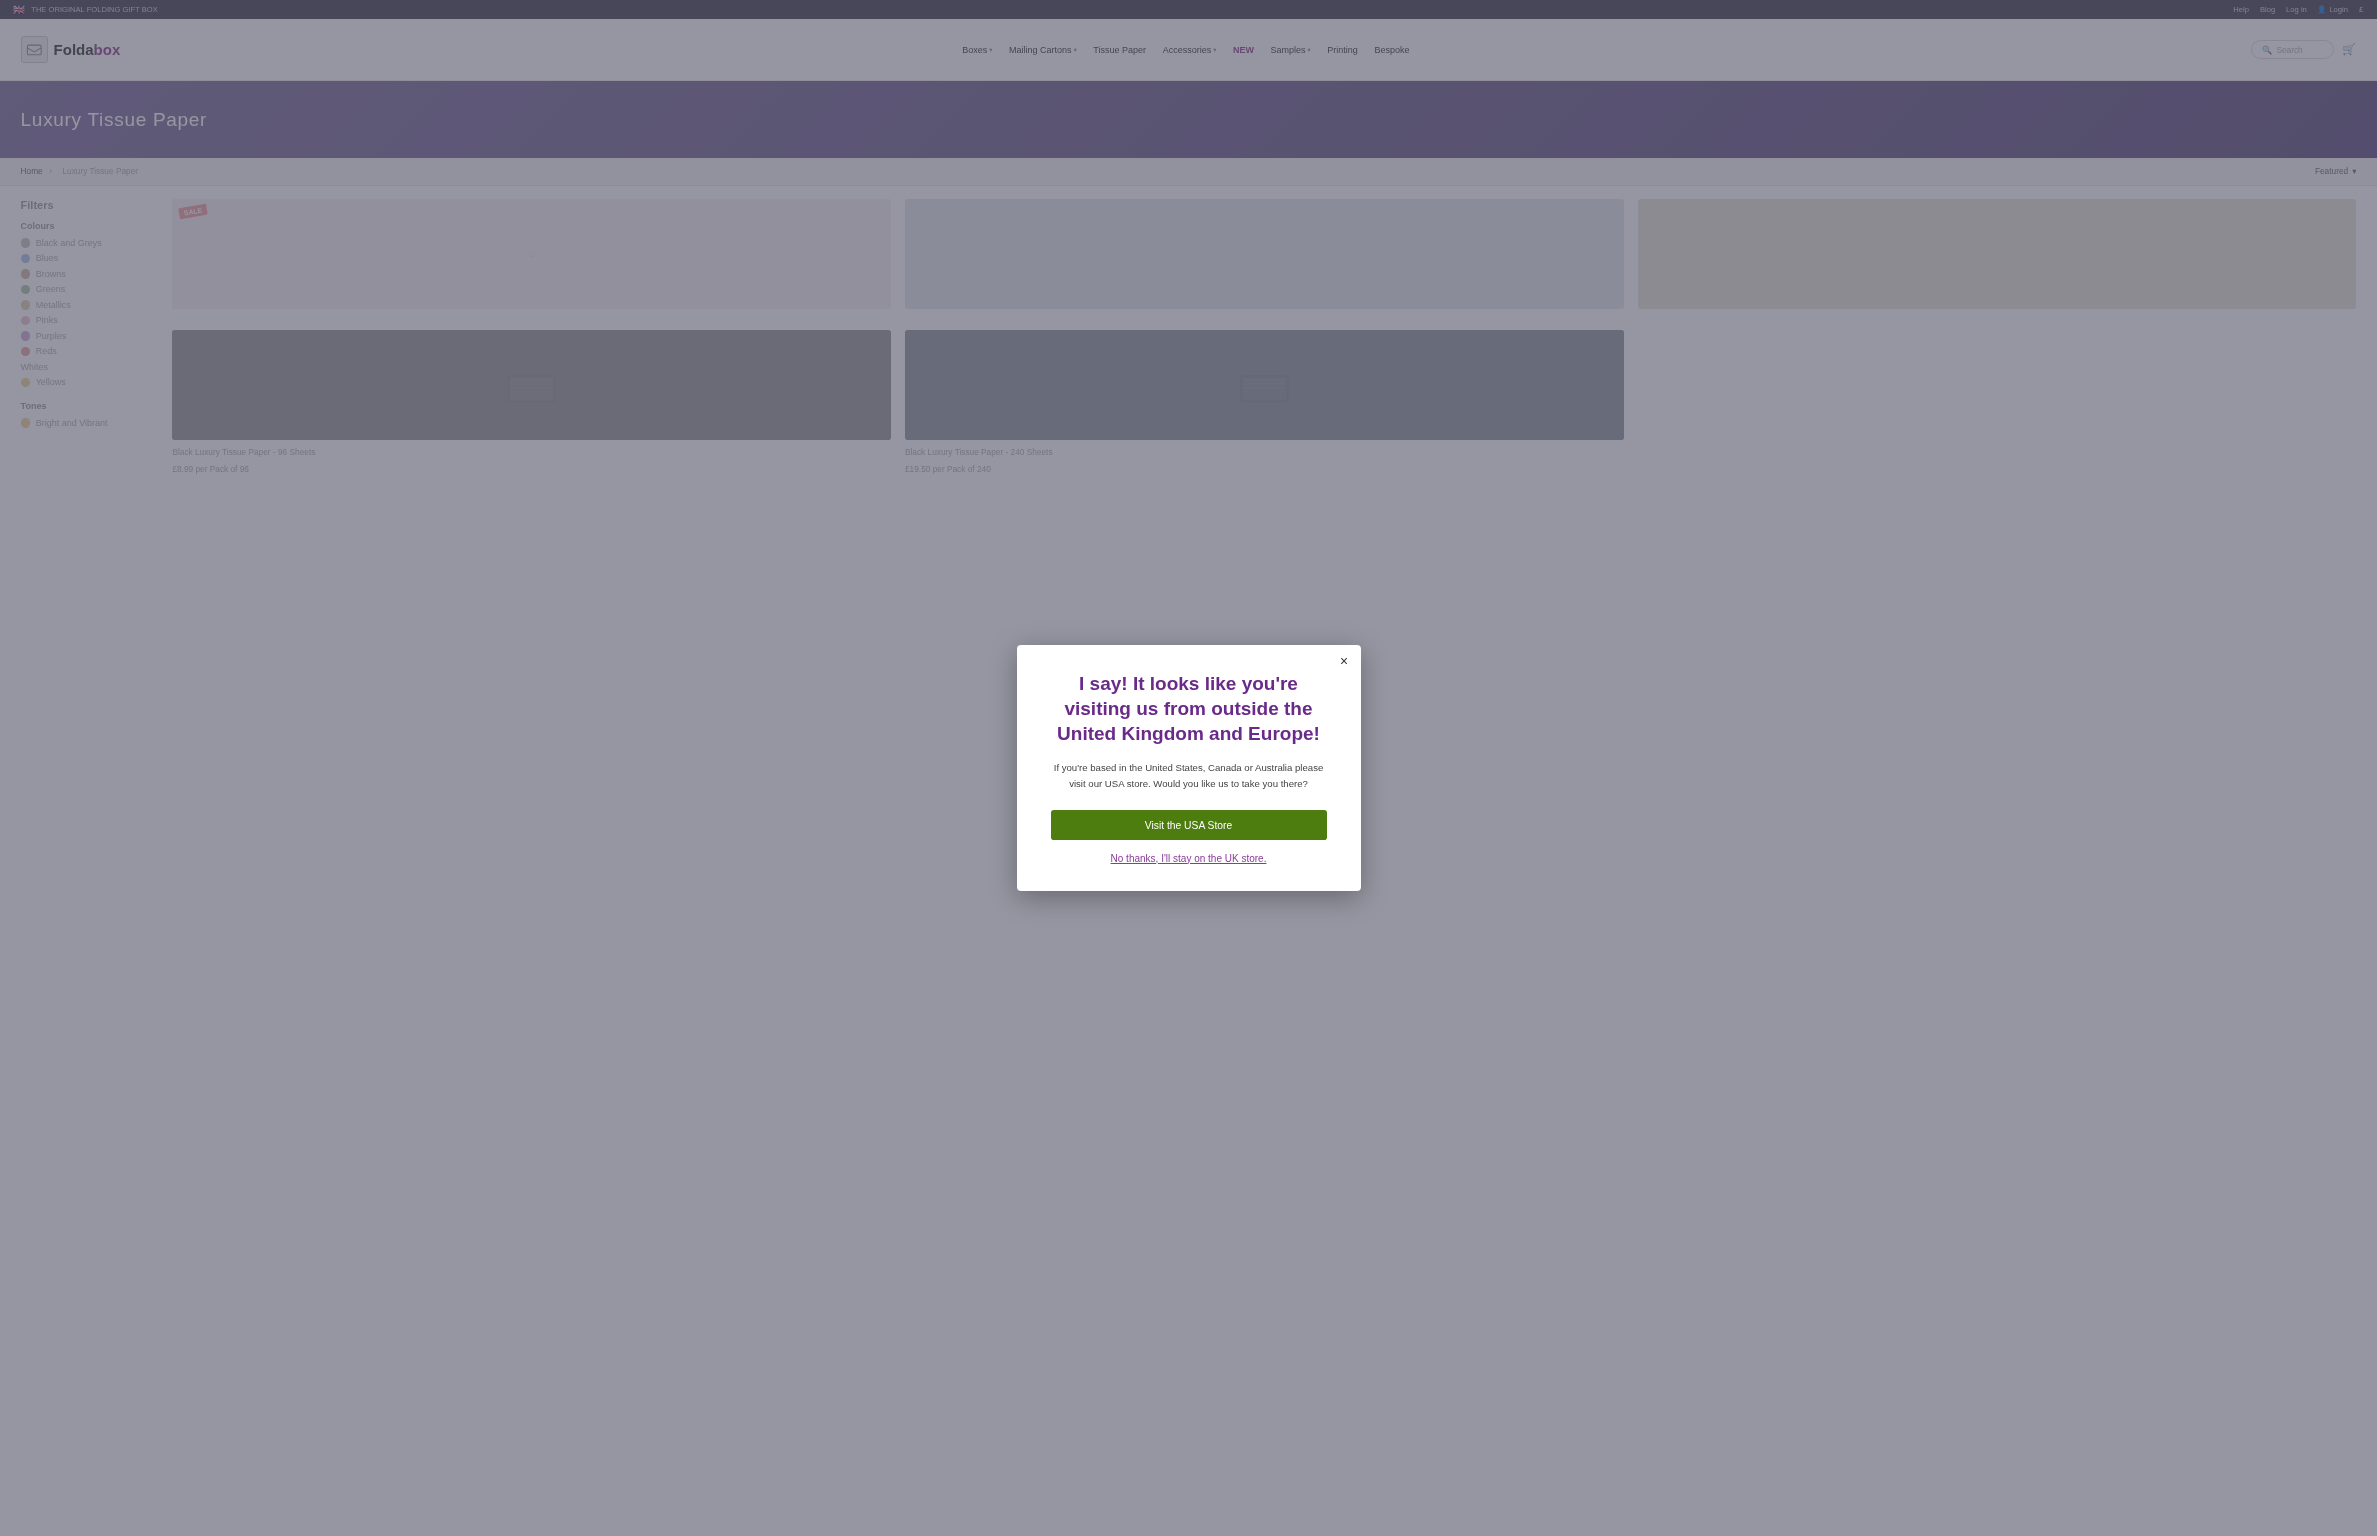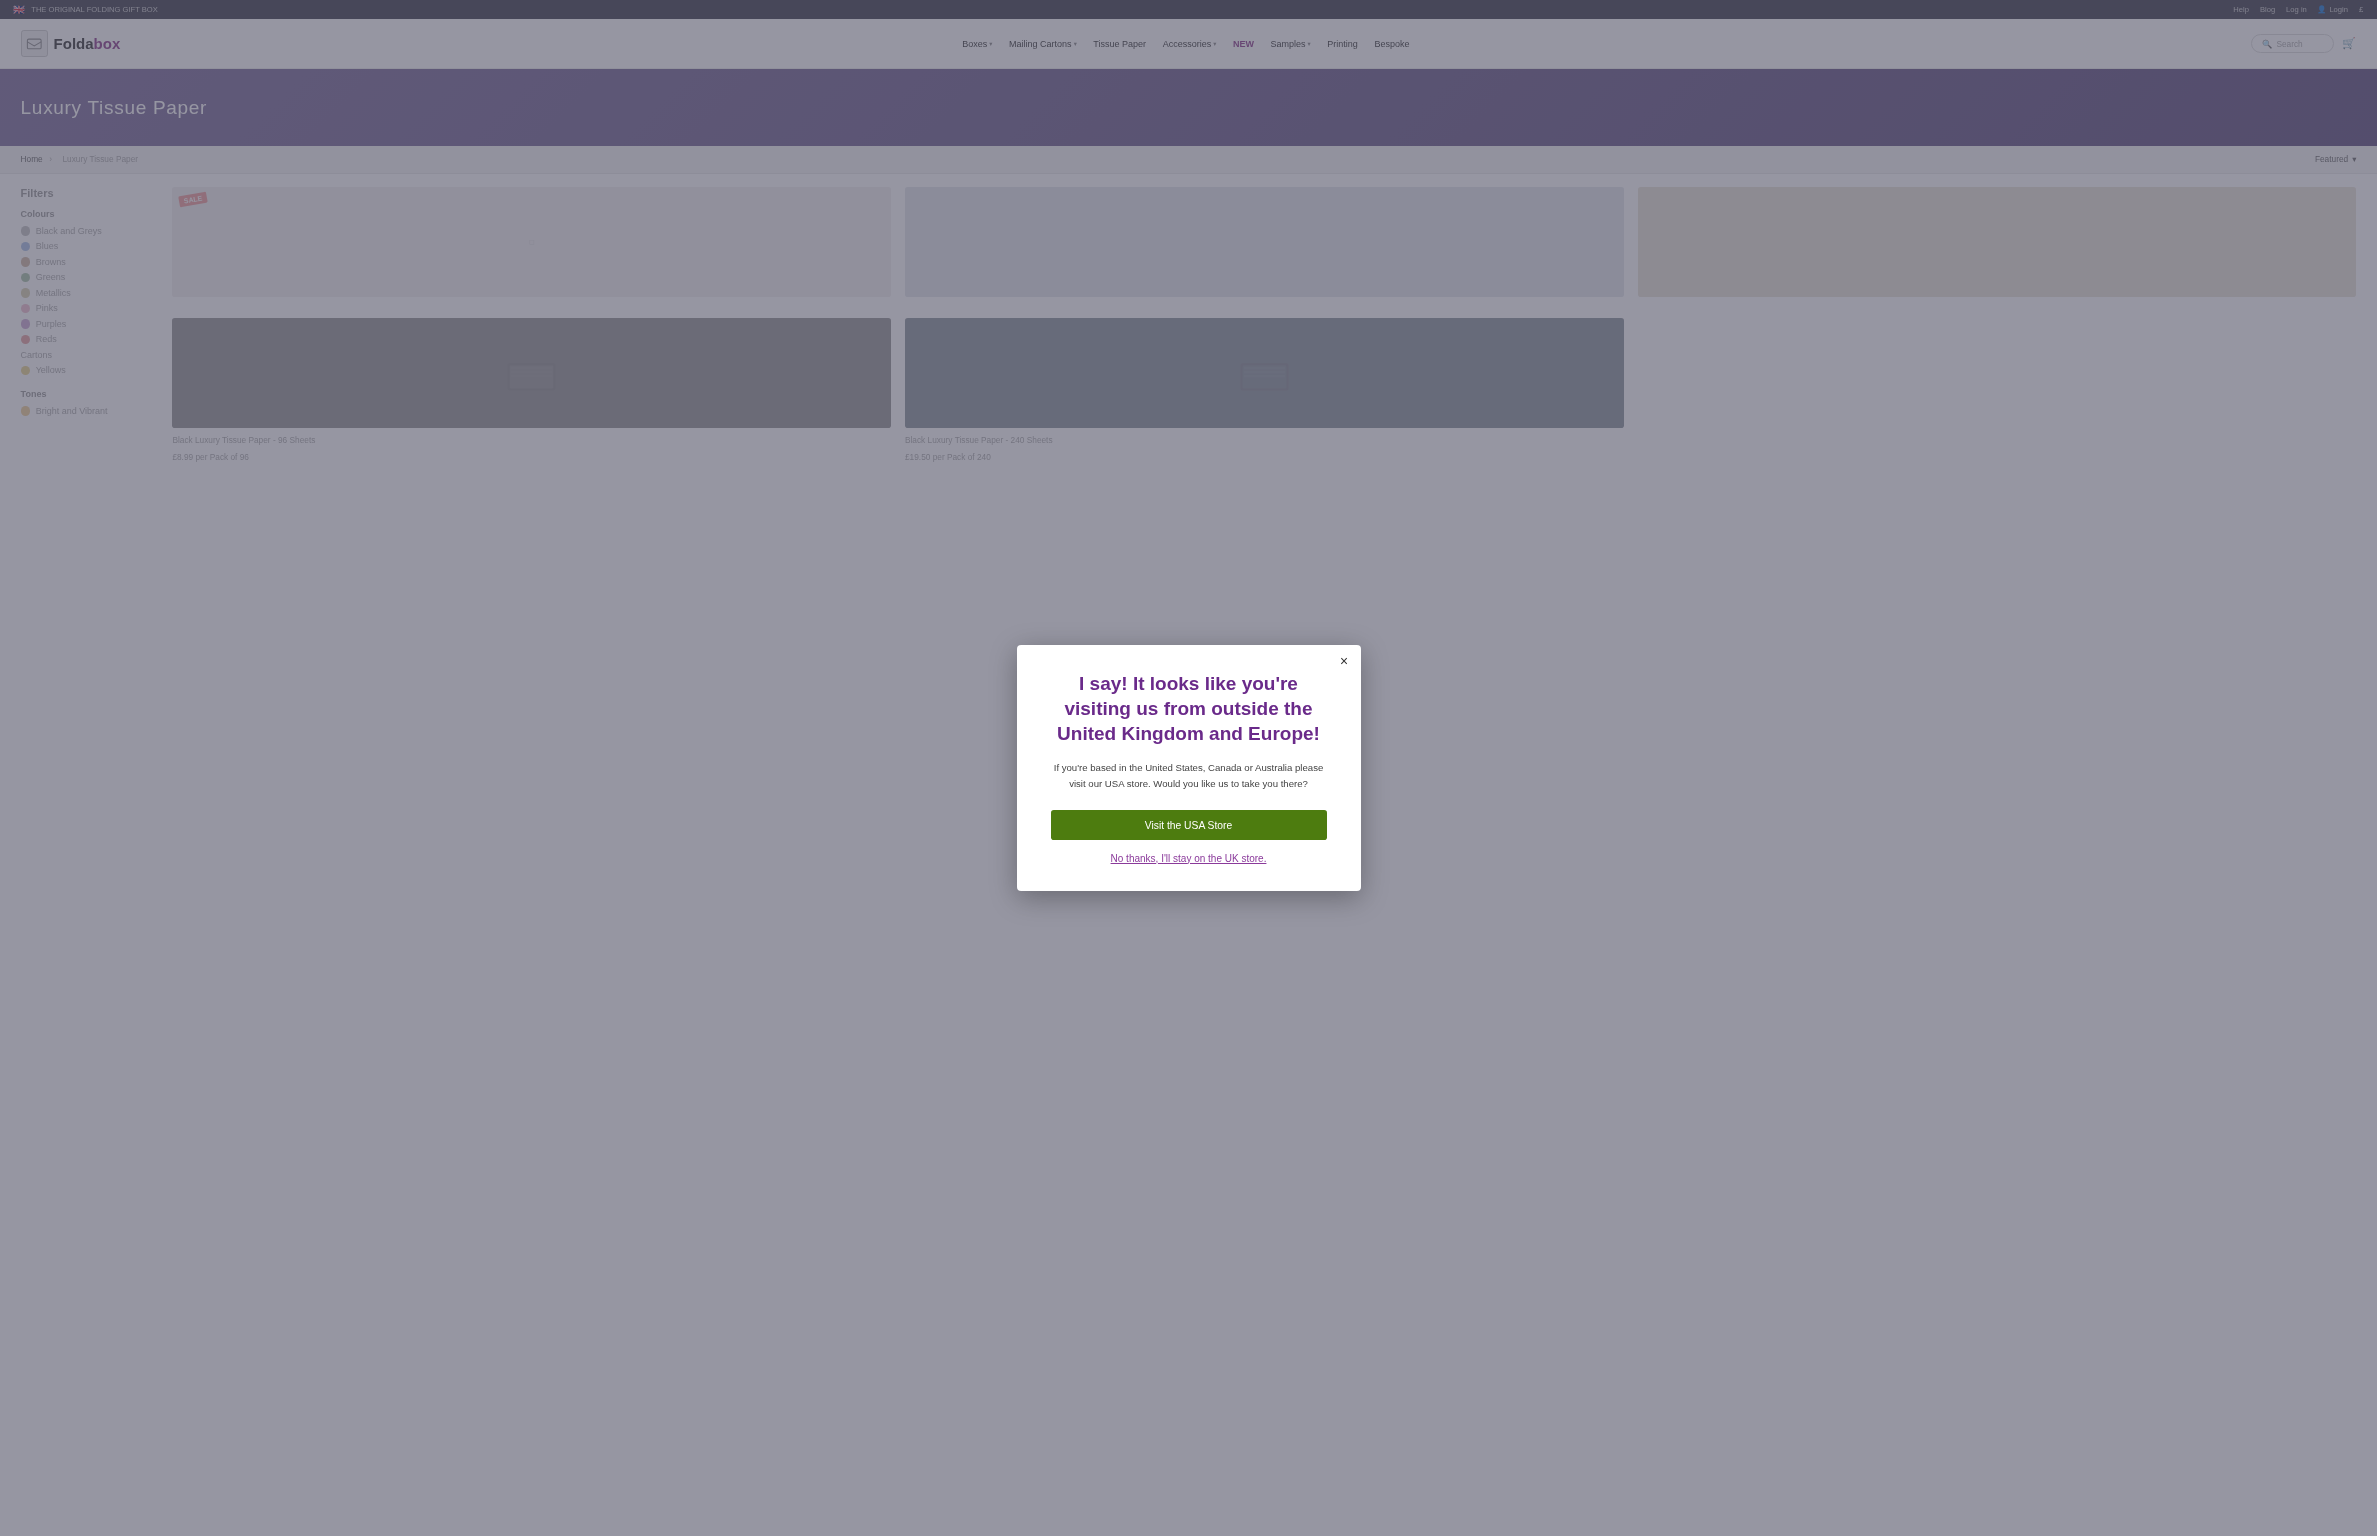--- a/index.html
+++ b/index.html
@@ -21,21 +21,21 @@
     .flag-icon { font-size: 9.6px; }
 
     
     .header {
       display: flex;
       align-items: center;
       justify-content: space-between;
       padding: 6.9px 20.6px;
       border-bottom: 0.7px solid #eee;
       background: #fff;
-      height: 50px;
+      height: 62px;
     }
     .logo { display: flex; align-items: center; gap: 5.5px; text-decoration: none; }
     .logo-icon {
       width: 27.5px; height: 27.5px;
       background: #f0f0f0;
       border: 1.4px solid #ccc;
       border-radius: 2.8px;
       display: flex; align-items: center; justify-content: center;
       font-size: 12.4px;
     }
@@ -329,21 +329,21 @@
         </div>
         <div class="filter-item">
           <span class="color-dot" style="background:#9955aa"></span>
           <span>Purples</span>
         </div>
         <div class="filter-item">
           <span class="color-dot" style="background:#cc4444"></span>
           <span>Reds</span>
         </div>
         <div class="filter-item">
-          <span>Cartons</span>
+          <span>Whites</span>
         </div>
         <div class="filter-item">
           <span class="color-dot" style="background:#d4aa20"></span>
           <span>Yellows</span>
         </div>
       </div>
       <div class="filter-group">
         <h4>Tones</h4>
         <div class="filter-item">
           <span class="color-dot" style="background:#e0a030"></span>

